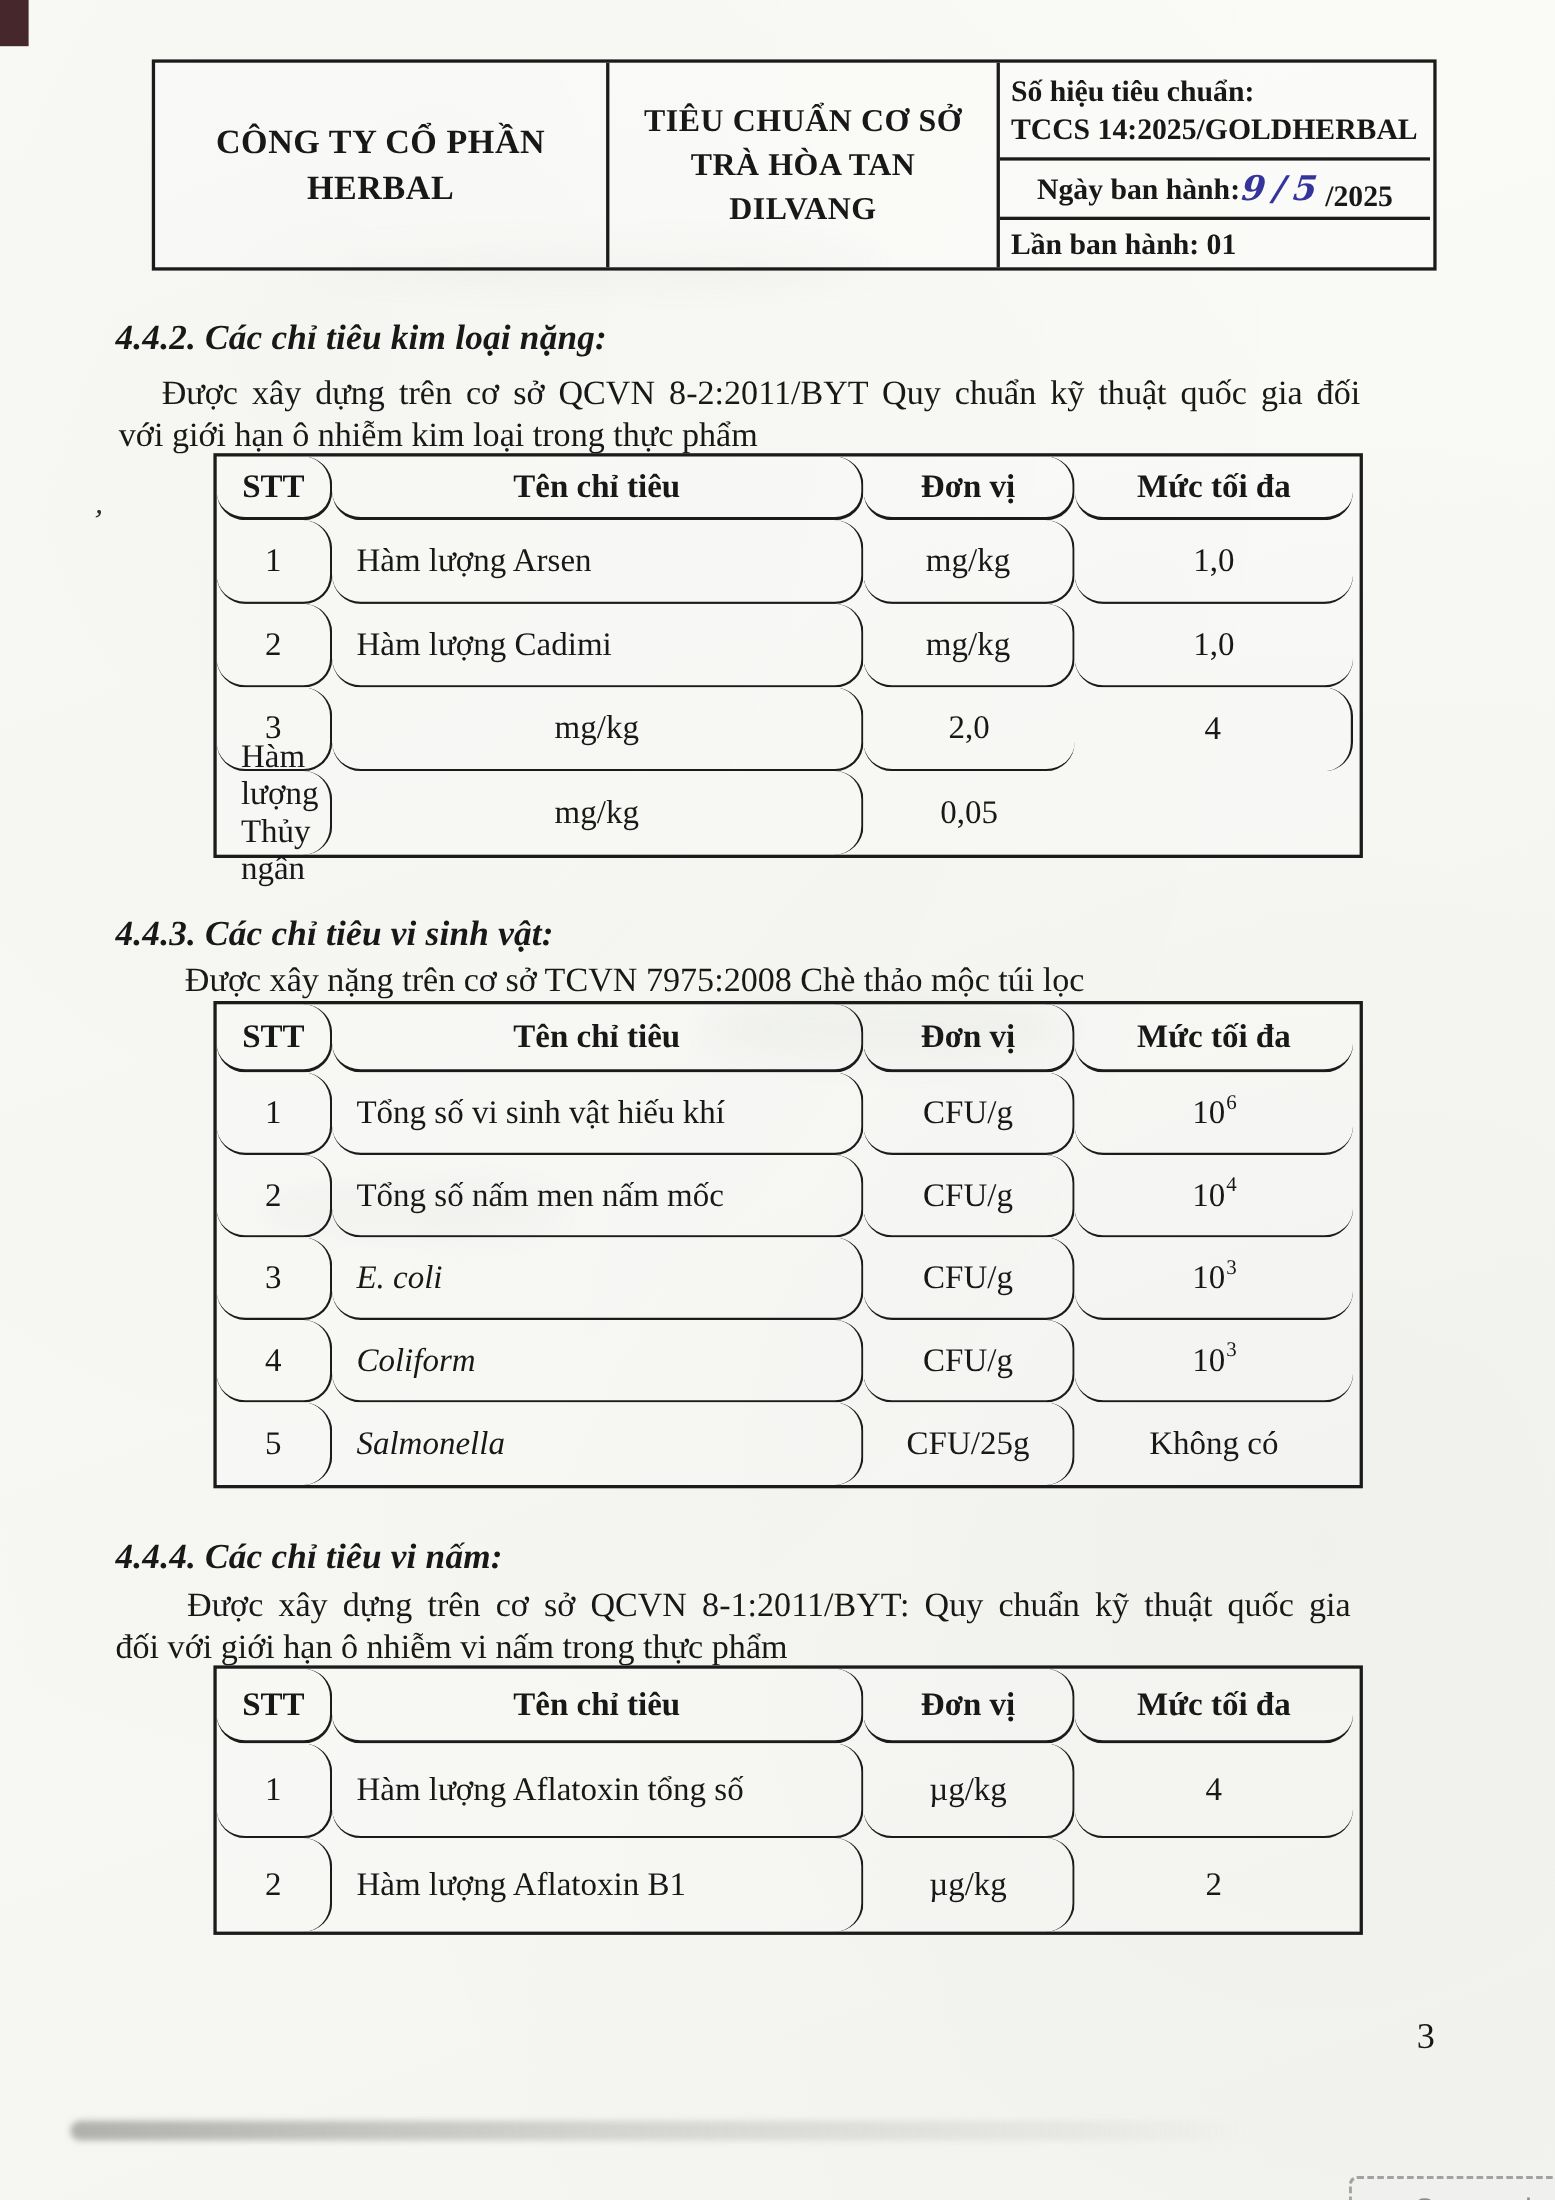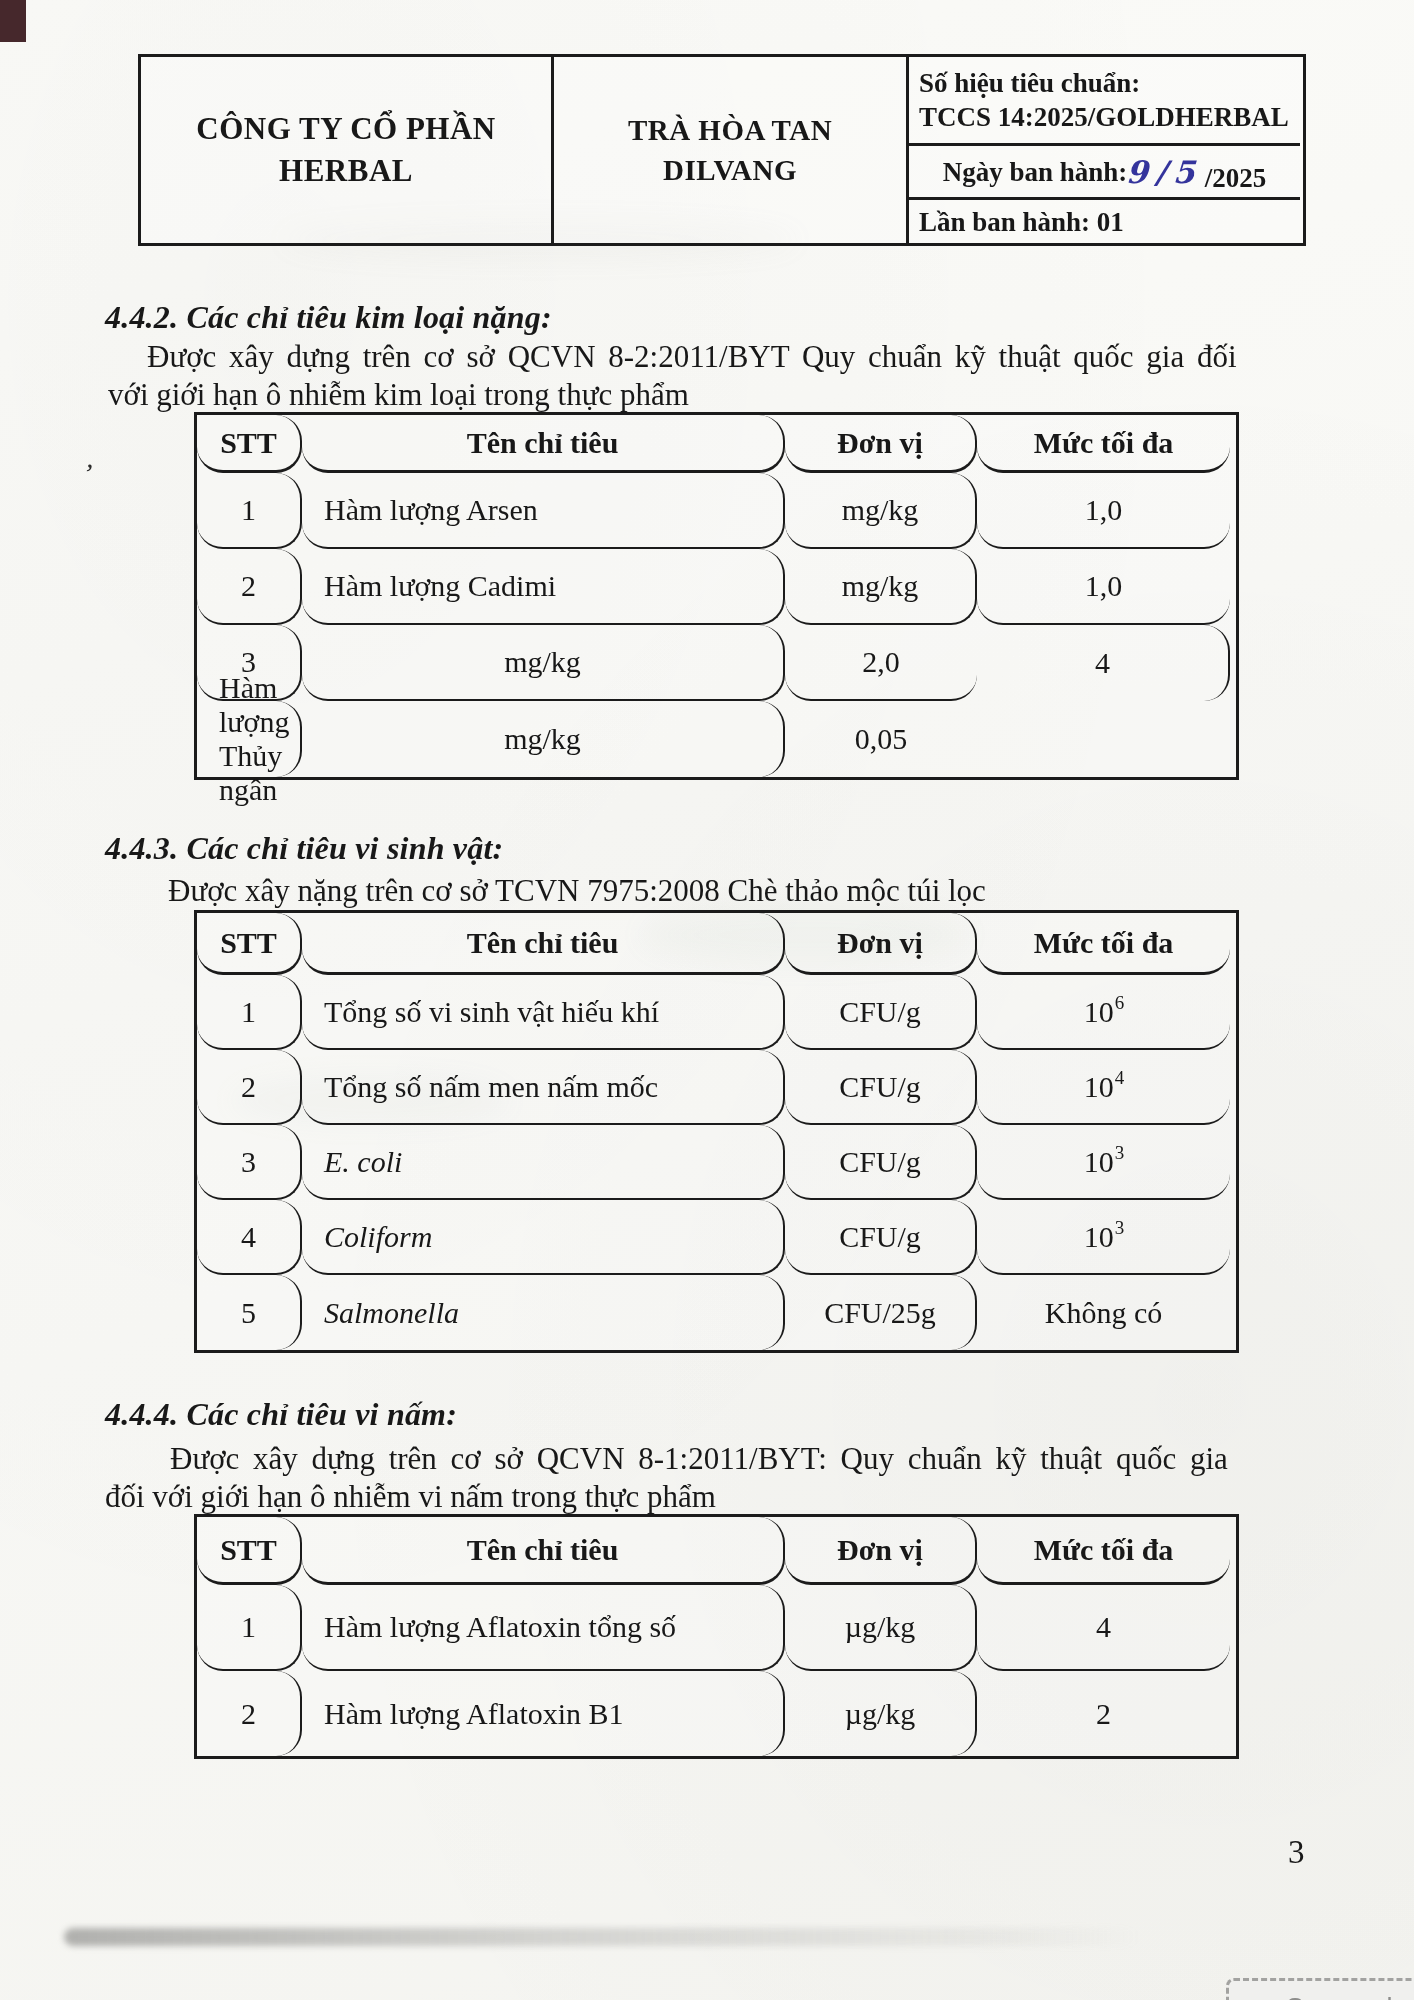--- a/index.html
+++ b/index.html
@@ -93,40 +93,41 @@
 <div class="artifact smudge smudge-2"></div>
 <div class="artifact smudge smudge-3"></div>
 <div class="artifact stray-mark">’</div>
 
 <div class="header-table">
   <div class="hcell">
     <div class="company-line">CÔNG TY CỔ PHẦN</div>
     <div class="company-line">HERBAL</div>
   </div>
   <div class="hcell">
+    <div class="title-line">TIÊU CHUẨN CƠ SỞ</div>
     <div class="title-line">TRÀ HÒA TAN</div>
     <div class="title-line">DILVANG</div>
   </div>
   <div class="hcell info-col">
     <div class="info-row info-row-1">
       <span>Số hiệu tiêu chuẩn:</span>
       <span>TCCS 14:2025/GOLDHERBAL</span>
     </div>
     <div class="info-row info-row-2">
       <span>Ngày ban hành:</span>
         <span class="handwritten">9/5</span>
         <span class="date-rest">/2025</span>
     </div>
     <div class="info-row info-row-3">
       <span>Lần ban hành: 01</span>
     </div>
   </div>
 </div>
 
-<div class="sec-heading" style="top:299px">4.4.2. Các chỉ tiêu kim loại nặng:</div>
+<div class="sec-heading" style="top:288px">4.4.2. Các chỉ tiêu kim loại nặng:</div>
 <div class="intro-line" style="left:108px; top:338px; word-spacing:5px;margin-left:39px;">Được xây dựng trên cơ sở QCVN 8-2:2011/BYT Quy chuẩn kỹ thuật quốc gia đối</div>
 <div class="intro-line" style="left:108px; top:376px;">với giới hạn ô nhiễm kim loại trong thực phẩm</div>
 
 <div class="spec-table" style="top:412px; grid-template-rows:58px repeat(4,76px);">
   <div class="cell head">STT</div>
   <div class="cell head">Tên chỉ tiêu</div>
   <div class="cell head">Đơn vị</div>
   <div class="cell head last-col">Mức tối đa</div>
 
   <div class="cell">1</div>

